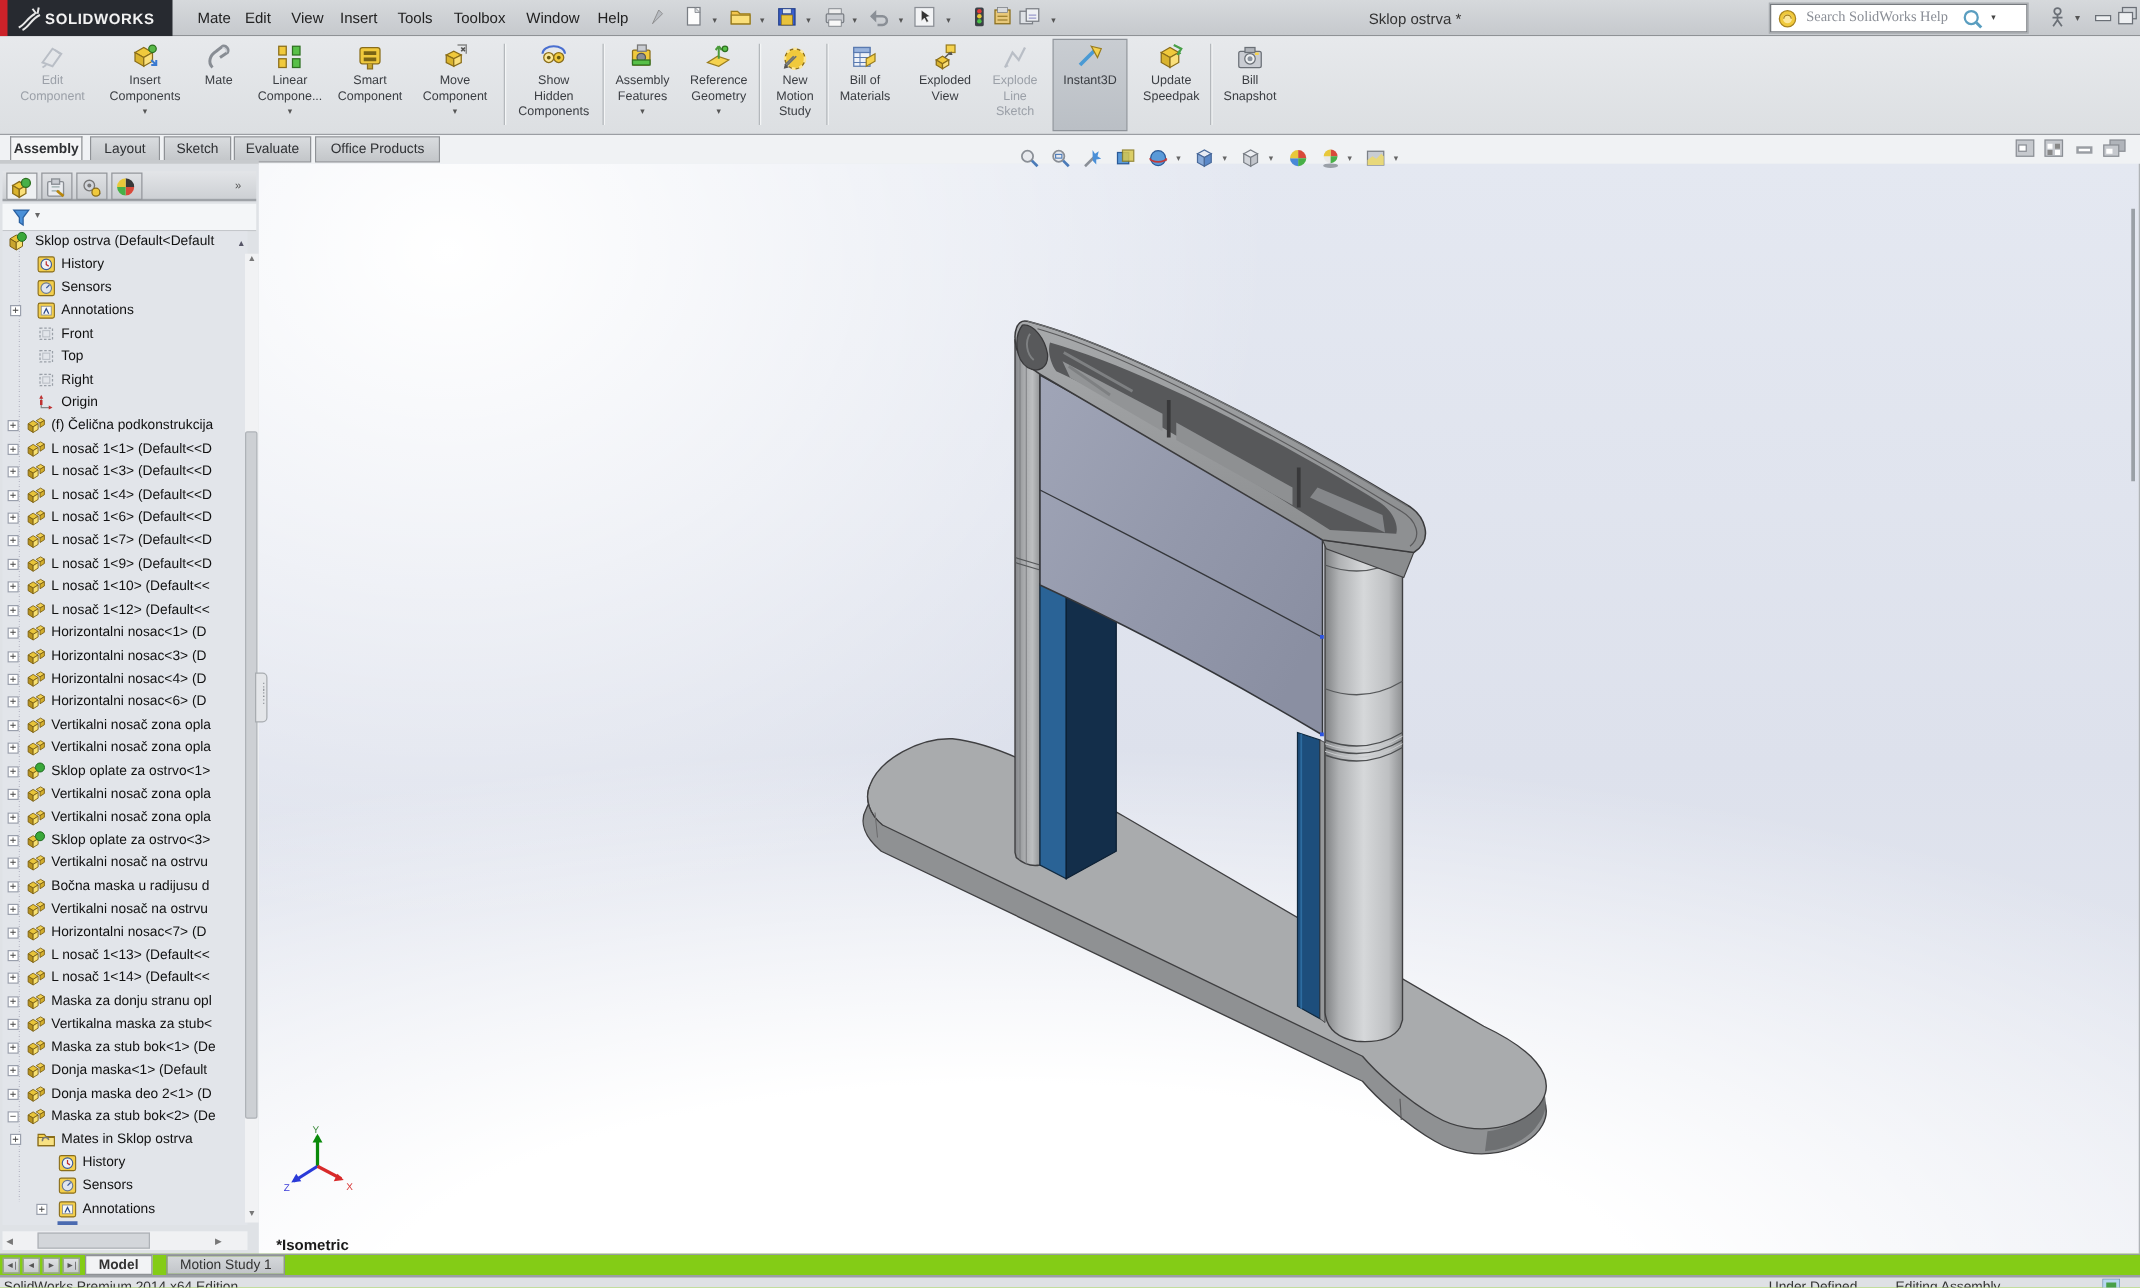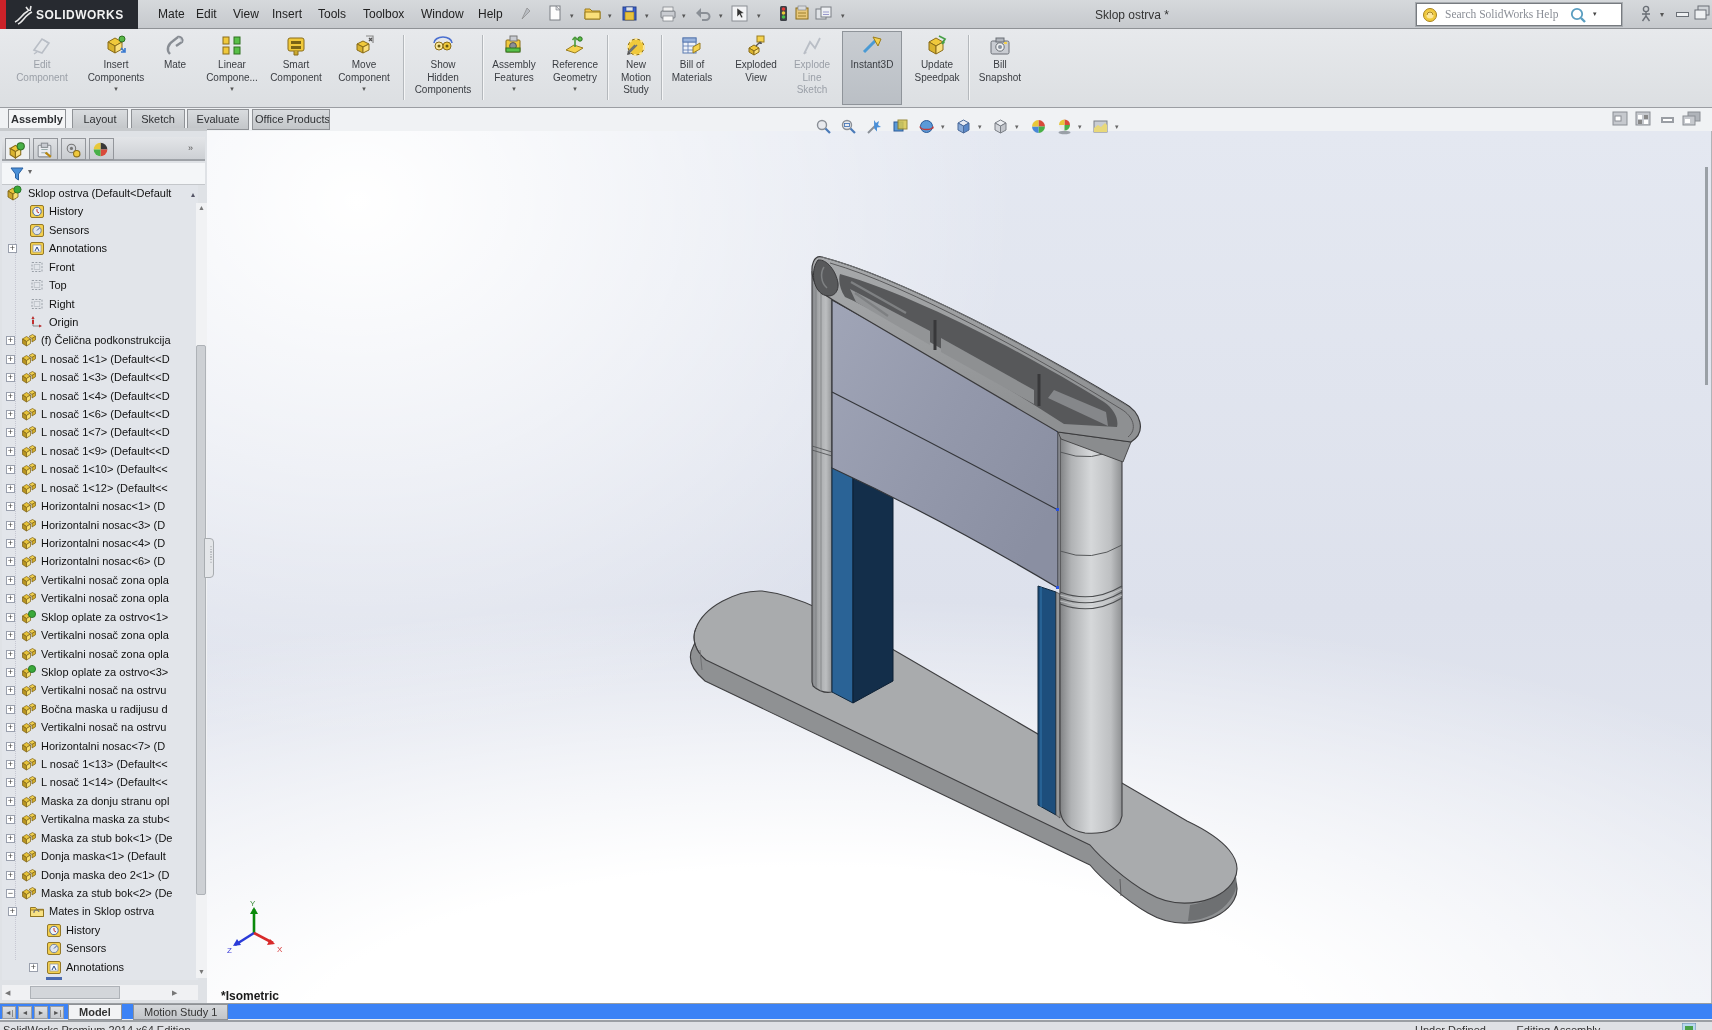--- a/index.html
+++ b/index.html
@@ -39,21 +39,21 @@
 
 #vscroll{position:absolute;right:0px;top:72px;width:11px;height:775px;background:#f1f2f4;}
 #vthumb{position:absolute;left:0;width:10px;background:#cdd0d4;border:1px solid #aeb2b7;border-radius:2px;}
 #hscroll{position:absolute;left:2px;top:854px;width:196px;height:15px;background:#f0f1f3;}
 #hthumb{position:absolute;left:28px;top:1px;width:90px;height:13px;background:#d3d6da;border:1px solid #aeb2b7;}
 #splitter{position:absolute;left:204px;top:538px;width:10px;height:40px;background:#e4e6e9;border:1px solid #a8acb0;border-radius:0 4px 4px 0;}
 
 #viewport{position:absolute;left:207px;top:131px;width:1505px;height:872px;background:radial-gradient(ellipse 1100px 900px at 10% 8%, #ffffff 0%, rgba(255,255,255,0) 60%),radial-gradient(ellipse 1700px 600px at 40% 105%, #ffffff 30%, rgba(255,255,255,0) 75%),linear-gradient(#e4e8f1, #dde1ec 55%, #e6e9f1 100%);border-right:1px solid #b0b4b8;}
 #isotext{position:absolute;left:14px;top:858px;font-size:12px;font-weight:bold;color:#1a1a1a;}
 
-#mtabbar{position:absolute;left:0;top:1003px;width:1712px;height:16px;background:#3b82f6;border-top:1px solid #999da1;}
+#mtabbar{position:absolute;left:0;top:1003px;width:1712px;height:28px;background:#84cc16;border-top:1px solid #999da1;}
 .mnav{position:absolute;top:2px;width:14px;height:13px;background:linear-gradient(#dfe1e4,#c6c9cd);border:1px solid #9a9da1;font-size:7px;color:#555;text-align:center;line-height:12px;}
 .mtab{position:absolute;top:0px;height:16px;font-size:11px;padding:0 10px;border:1px solid #8f9296;background:linear-gradient(#d5d8db,#c2c5c9);color:#333;line-height:15px;}
 .mtab.active{background:#f2f3f5;font-weight:bold;}
 #statusbar{position:absolute;left:0;top:1020px;width:1712px;height:10px;background:#dfe1e5;border-top:2px solid #9b9fa4;}
 </style></head><body>
 <div id="titlebar">
     <div id="logo"></div>
     <div id="logored"></div>
     <svg class="abs" style="left:12px;top:4px" width="24" height="22" viewBox="0 0 24 22">
       <g stroke="#e8e8e8" stroke-width="1.6" fill="none">
@@ -318,21 +318,21 @@
         </svg></div>
       <div class="rlabel">Bill</div>
       <div class="rlabel">Snapshot</div>
     </div>
   </div>
 <div id="tabrow">
     <div class="ctab active" style="left:8px;width:58px">Assembly</div>
     <div class="ctab" style="left:72px;width:56px">Layout</div>
     <div class="ctab" style="left:131px;width:54px">Sketch</div>
     <div class="ctab" style="left:187px;width:62px">Evaluate</div>
-    <div class="ctab" style="left:252px;width:78px">Office Products</div>
+    <div class="ctab" style="left:252px;width:100px">Office Products</div>
     <svg class="abs" style="left:1612px;top:3px" width="17" height="16">
       <rect x="1" y="1" width="14" height="13" fill="#c6c9ce" stroke="#8a8e94"></rect>
       <rect x="3" y="5" width="6" height="5" fill="#fff" stroke="#8a8e94"></rect>
     </svg>
     <svg class="abs" style="left:1635px;top:3px" width="17" height="16">
       <rect x="1" y="1" width="14" height="13" fill="#c6c9ce" stroke="#8a8e94"></rect>
       <rect x="3" y="4" width="4" height="4" fill="#fff"></rect>
       <rect x="9" y="4" width="4" height="4" fill="#888"></rect>
       <rect x="3" y="9" width="4" height="4" fill="#888"></rect>
       <rect x="9" y="9" width="4" height="4" fill="#fff"></rect>

